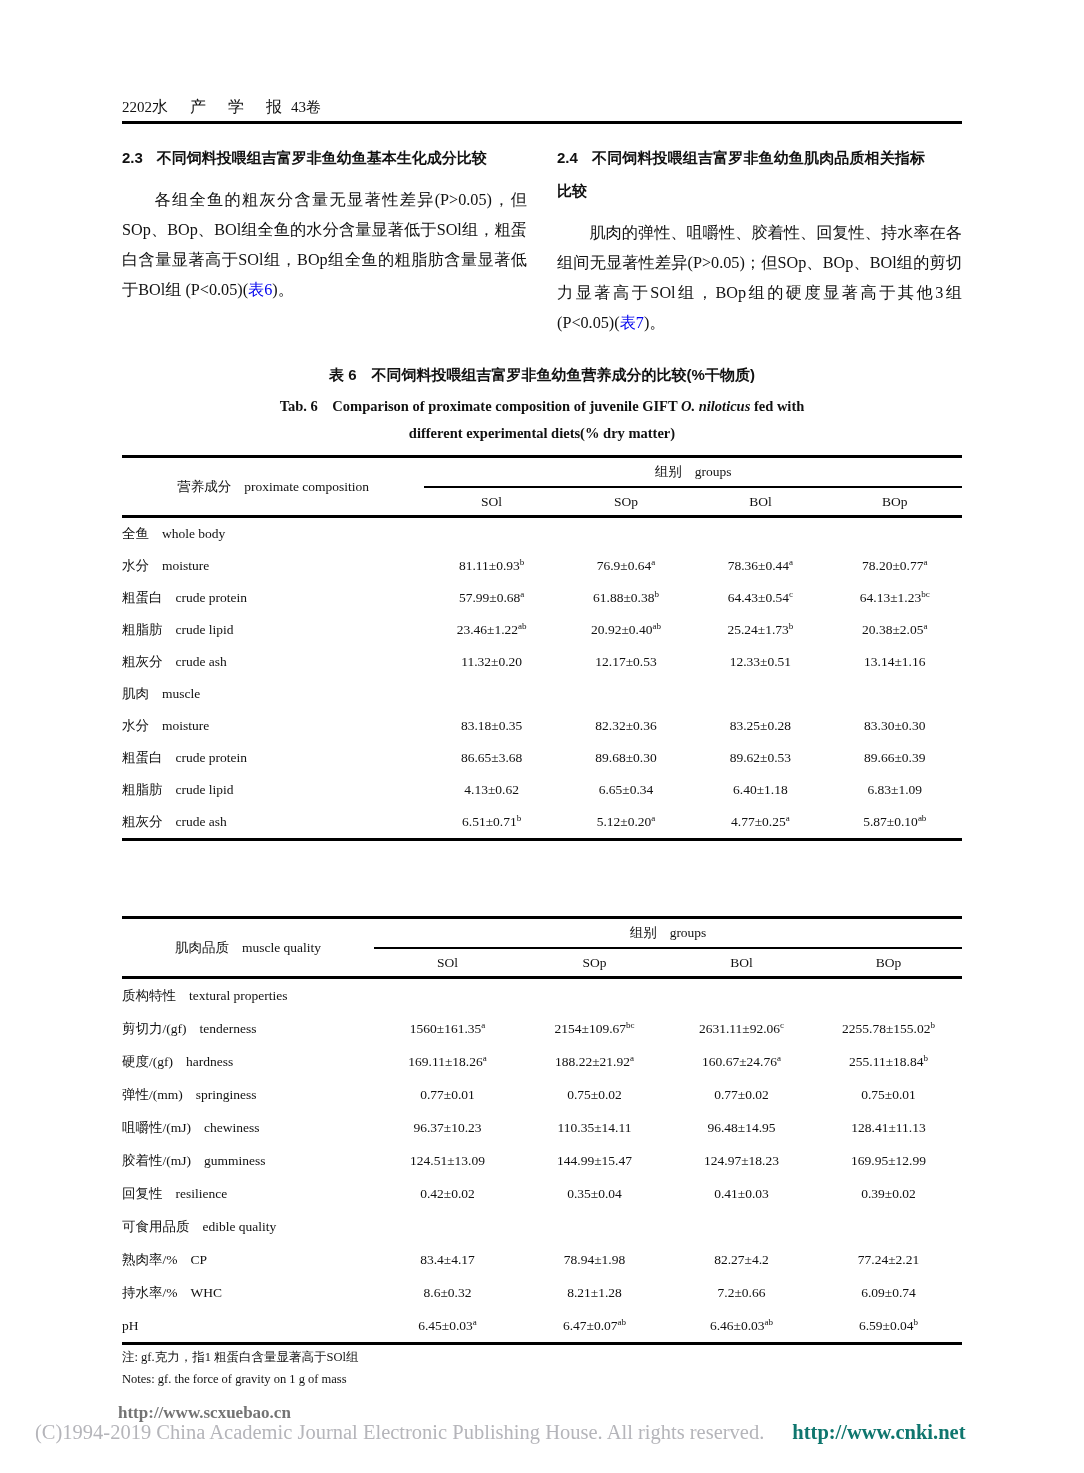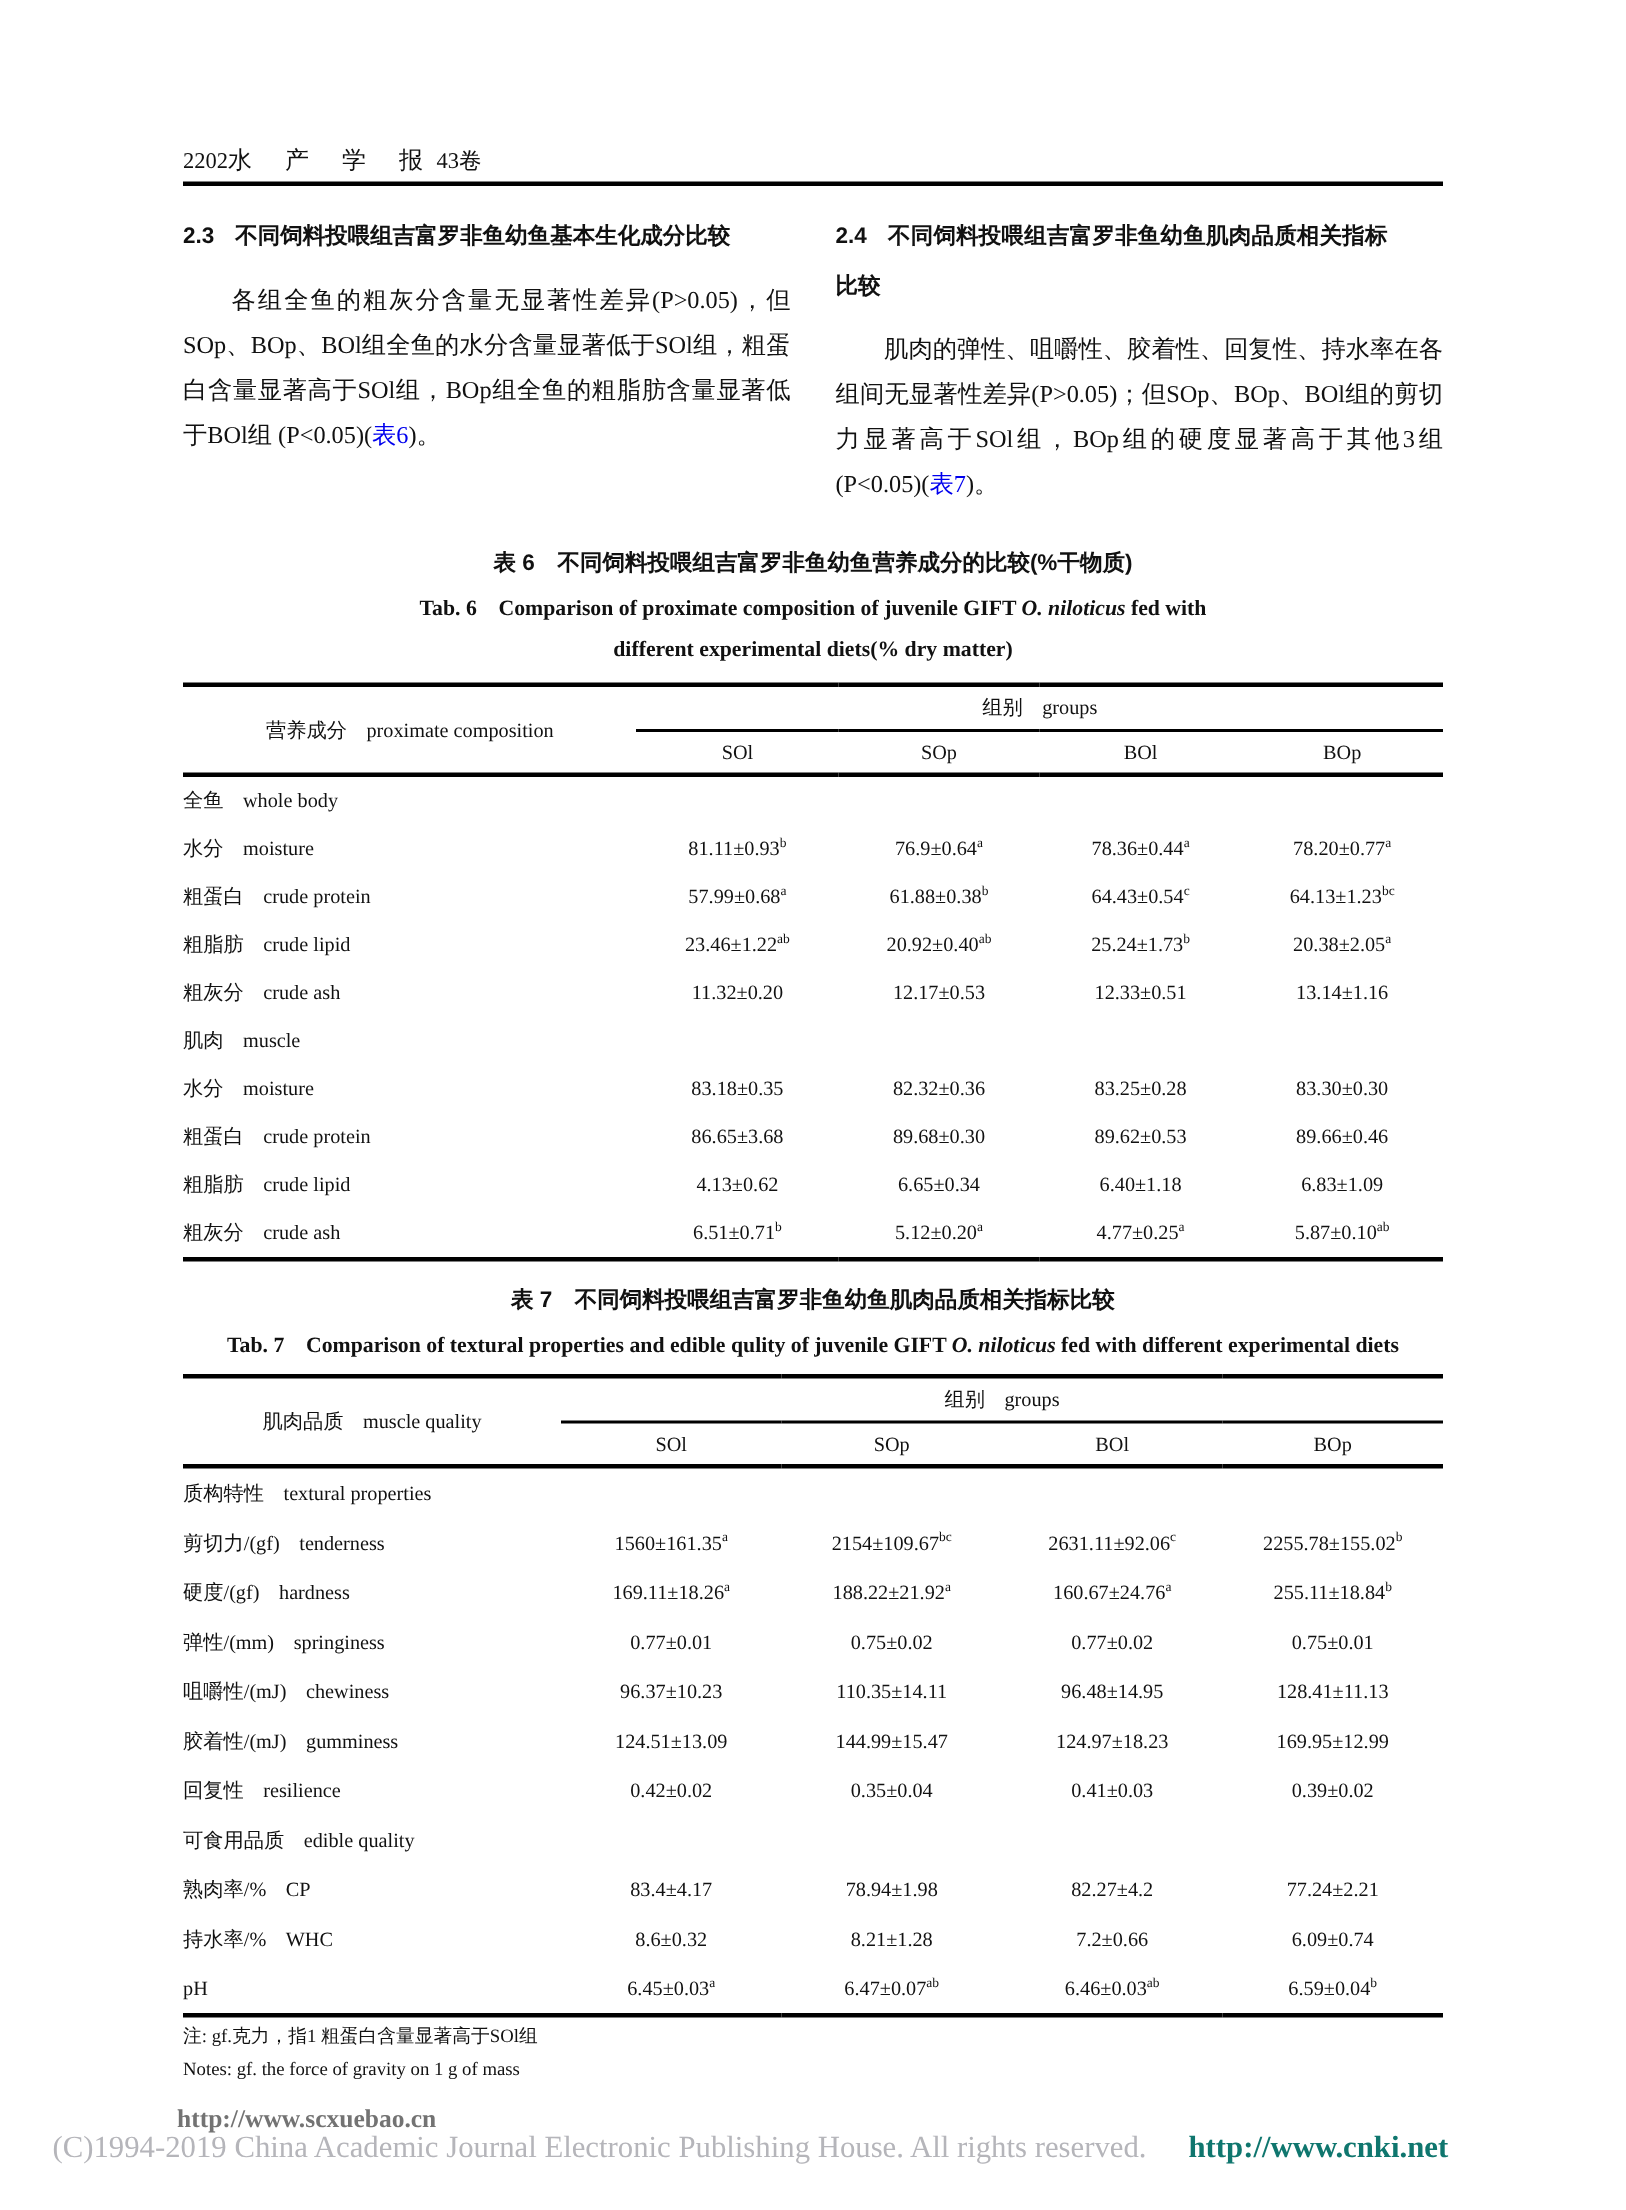--- a/index.html
+++ b/index.html
@@ -200,45 +200,39 @@
           <td class="value-cell">83.18±0.35</td>
           <td class="value-cell">82.32±0.36</td>
           <td class="value-cell">83.25±0.28</td>
           <td class="value-cell">83.30±0.30</td>
         </tr>
         <tr>
           <td class="label-cell"><span>粗蛋白</span><span class="en">crude protein</span></td>
           <td class="value-cell">86.65±3.68</td>
           <td class="value-cell">89.68±0.30</td>
           <td class="value-cell">89.62±0.53</td>
-          <td class="value-cell">89.66±0.46</td>
+          <td class="value-cell">89.66±0.39</td>
         </tr>
         <tr>
           <td class="label-cell"><span>粗脂肪</span><span class="en">crude lipid</span></td>
           <td class="value-cell">4.13±0.62</td>
           <td class="value-cell">6.65±0.34</td>
           <td class="value-cell">6.40±1.18</td>
           <td class="value-cell">6.83±1.09</td>
         </tr>
         <tr>
           <td class="label-cell"><span>粗灰分</span><span class="en">crude ash</span></td>
           <td class="value-cell">6.51±0.71<sup>b</sup></td>
           <td class="value-cell">5.12±0.20<sup>a</sup></td>
           <td class="value-cell">4.77±0.25<sup>a</sup></td>
           <td class="value-cell">5.87±0.10<sup>ab</sup></td>
         </tr>
       </tbody>
   </table>
 
-  <div class="caption-block cap7">
-    <div class="cap-zh">表 7　不同饲料投喂组吉富罗非鱼幼鱼肌肉品质相关指标比较</div>
-    <div class="cap-en">
-      <span>Tab. 7　Comparison of textural properties and edible qulity of juvenile GIFT </span><i>O. niloticus</i><span> fed with different experimental diets</span>
-    </div>
-  </div>
 
   <table class="data-table" id="table7">
     <colgroup>
       <col style="width:30%">
         <col style="width:17.5%">
         <col style="width:17.5%">
         <col style="width:17.5%">
         <col style="width:17.5%">
     </colgroup>
     <thead>

